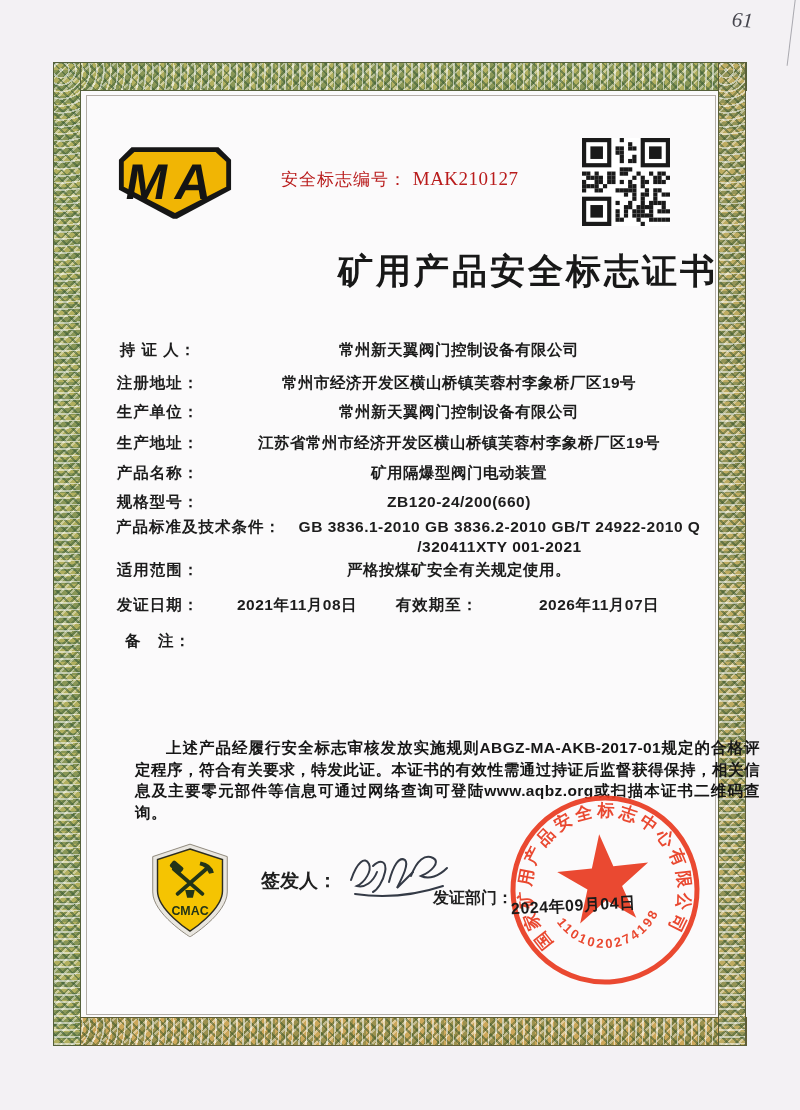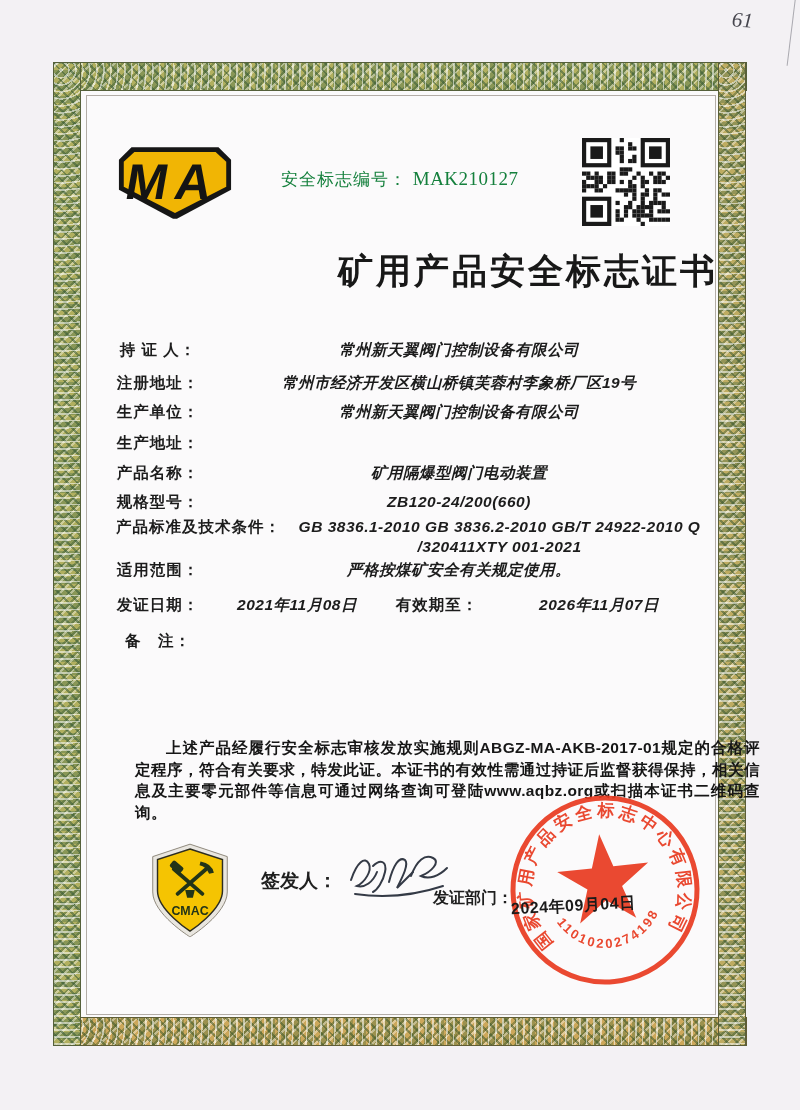--- a/index.html
+++ b/index.html
@@ -39,32 +39,32 @@
       repeating-linear-gradient(135deg, rgba(58,92,52,.40) 0 2px, rgba(255,255,250,.38) 2px 4px, rgba(0,0,0,0) 4px 8px),
       repeating-linear-gradient(0deg, rgba(196,186,96,.55) 0 6px, rgba(116,136,78,.45) 6px 13px);
       filter:hue-rotate(-10deg);}
   .paper{position:absolute;left:81px;top:91px;width:637px;height:926px;background:#fbfafb;}
   .inner-frame{position:absolute;left:86px;top:95px;width:628px;height:918px;border:1px solid #b3ada7;}
 
   .content{position:absolute;left:81px;top:90px;width:637px;height:928px;}
 
   
   .ma-logo{position:absolute;left:36px;top:55px;width:116px;height:76px;}
-  .cert-no{position:absolute;left:200px;top:78px;font-size:17px;letter-spacing:1px;color:#15803d;}
+  .cert-no{position:absolute;left:200px;top:78px;font-size:17px;letter-spacing:1px;color:#b91c1c;}
   .cert-no .num{font-family:"Liberation Serif",serif;font-size:19px;letter-spacing:0.5px;}
   .qr{position:absolute;left:501px;top:48px;width:88px;height:88px;}
 
   .cert-title{position:absolute;left:0;top:158px;width:100%;text-align:right;
     font-size:35px;font-weight:bold;letter-spacing:3px;color:#181818;}
 
   
   .fields{position:absolute;left:34px;top:0;width:602px;}
   .frow{position:absolute;display:flex;font-size:15.5px;font-weight:bold;line-height:20px;color:#1c1c1c;width:602px;text-align:center;}
   .frow .lbl{flex:0 0 86px;letter-spacing:1px;}
-  .frow .val{flex:1;letter-spacing:0.5px;font-style:italic;}
+  .frow .val{flex:1;letter-spacing:0.5px;}
   .r0{top:250px}.r1{top:283px}.r2{top:312px}.r3{top:343px}.r4{top:373px}.r5{top:402px}
   .r6{top:427px}.r6 .lbl{flex:0 0 167px;}
   .r6 .val span{display:block;}
   .r7{top:470px}
   .r8{top:505px}
   .r8 .val1{flex:0 0 192px;}
   .r8 .lbl2{flex:0 0 88px;letter-spacing:1px;}
   .r9{top:541px}
 
   .statement{position:absolute;left:7px;top:647px;width:625px;
@@ -258,20 +258,21 @@
     <div class="frow r1">
       <span class="lbl">注册地址：</span>
       <span class="val">常州市经济开发区横山桥镇芙蓉村李象桥厂区19号</span>
     </div>
     <div class="frow r2">
       <span class="lbl">生产单位：</span>
       <span class="val">常州新天翼阀门控制设备有限公司</span>
     </div>
     <div class="frow r3">
       <span class="lbl">生产地址：</span>
+      <span class="val">江苏省常州市经济开发区横山桥镇芙蓉村李象桥厂区19号</span>
     </div>
     <div class="frow r4">
       <span class="lbl">产品名称：</span>
       <span class="val">矿用隔爆型阀门电动装置</span>
     </div>
     <div class="frow r5">
       <span class="lbl">规格型号：</span>
       <span class="val">ZB120-24/200(660)</span>
     </div>
     <div class="frow r6">

